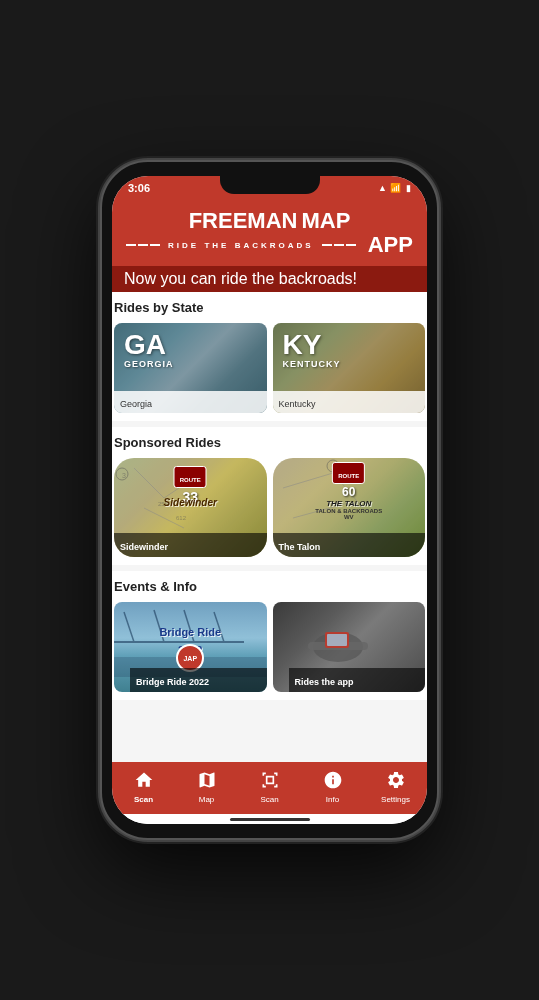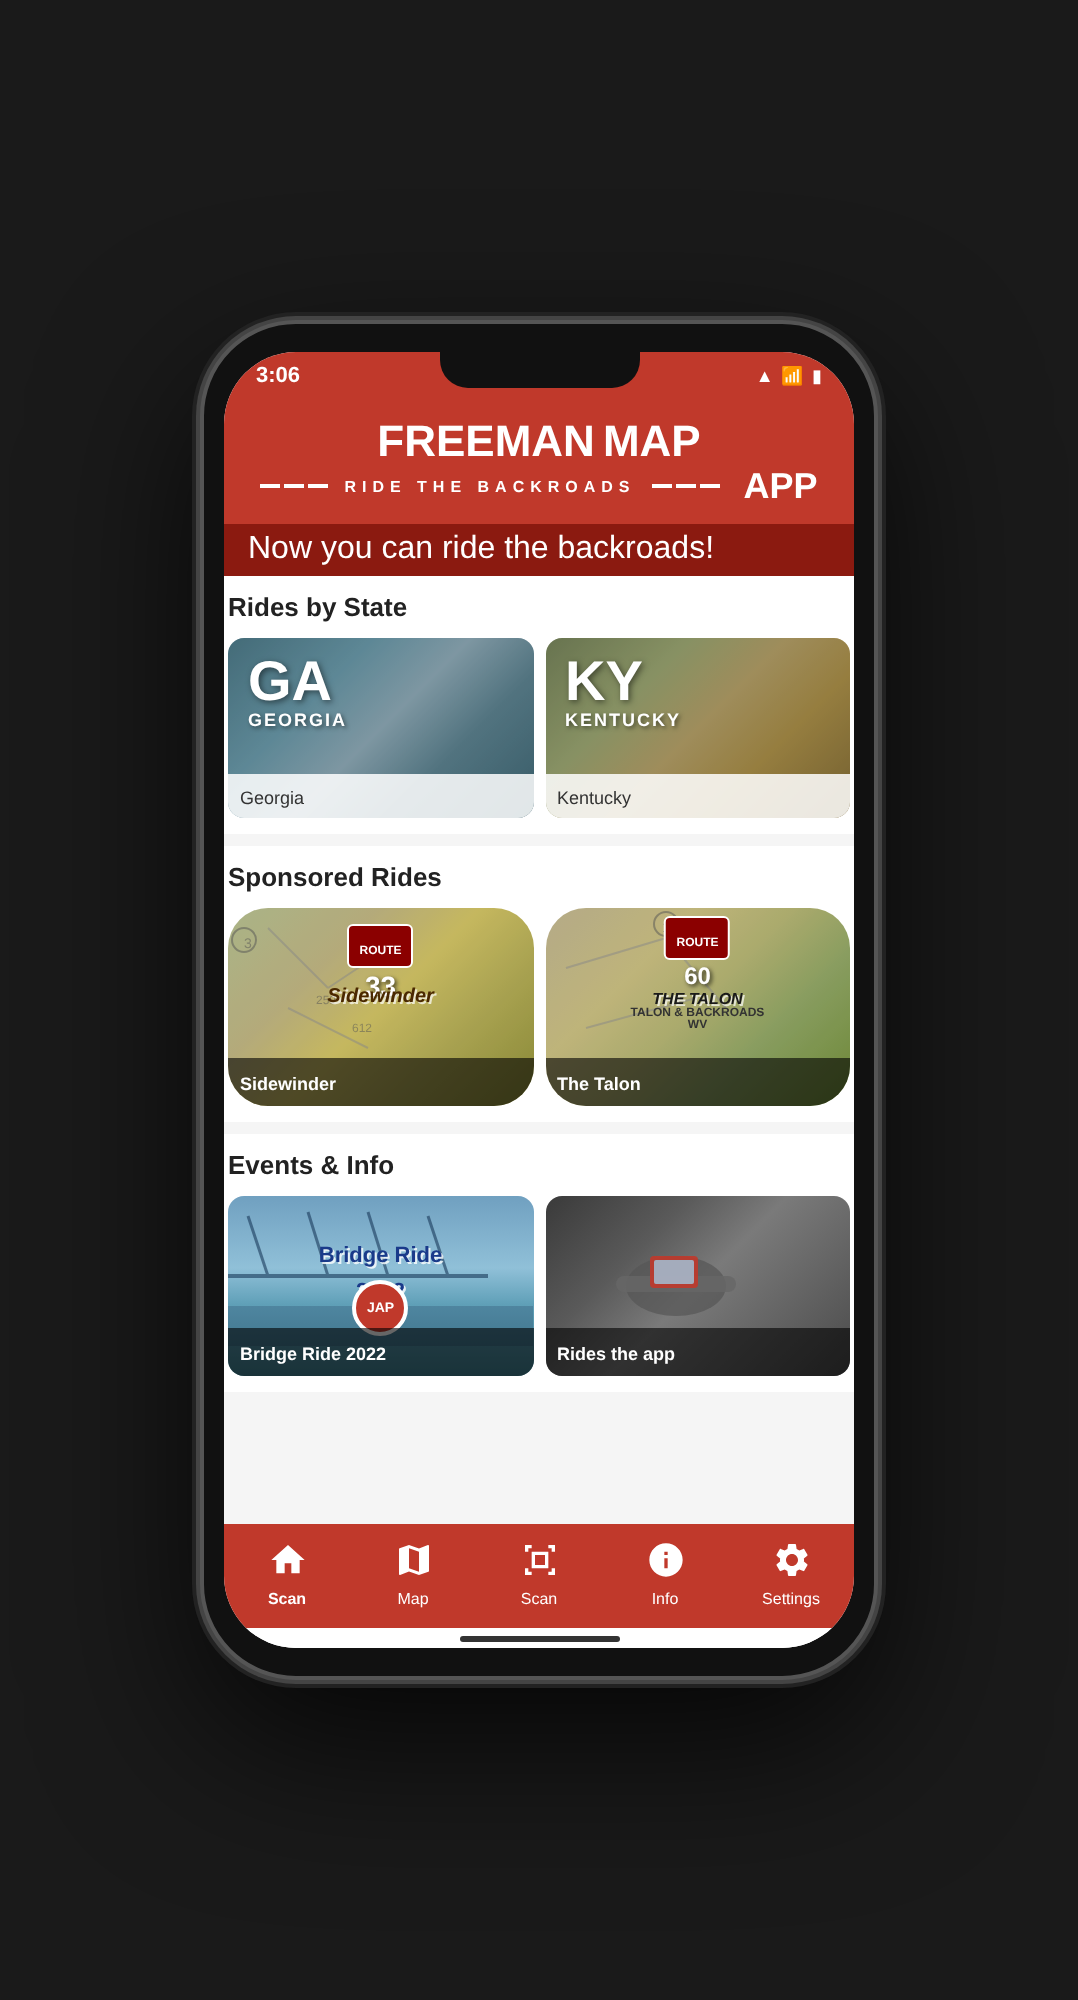--- a/index.html
+++ b/index.html
@@ -238,21 +238,21 @@
       cursor: pointer;
     }
     .event-bg-bridge {
       background: linear-gradient(180deg, #70a0c0 0%, #90c0d8 40%, #60a0b8 60%, #408090 100%);
     }
     .event-bg-app {
       background: linear-gradient(135deg, #3a3a3a 0%, #5a5a5a 30%, #7a7a7a 50%, #4a4a4a 100%);
     }
     .event-card-footer {
       position: absolute;
-      bottom: 0; left: 0; right: 0;
+      bottom: 0; left: 16px; right: 0;
       background: rgba(0,0,0,0.6);
       padding: 3px 6px;
     }
     .event-card-footer-text {
       color: #fff;
       font-size: 9px;
       font-weight: 600;
     }
     .bridge-title {
       position: absolute;
@@ -352,21 +352,21 @@
     }
     .logo-left {
       font-size: 22px;
       font-weight: 900;
       color: #fff;
       text-transform: uppercase;
       letter-spacing: 0px;
       line-height: 1;
     }
     .logo-right {
-      font-size: 18px;
+      font-size: 22px;
       font-weight: 900;
       color: #fff;
       text-transform: uppercase;
       line-height: 1;
       margin-left: 4px;
     }
     .logo-row2 {
       display: flex;
       align-items: center;
       justify-content: center;

